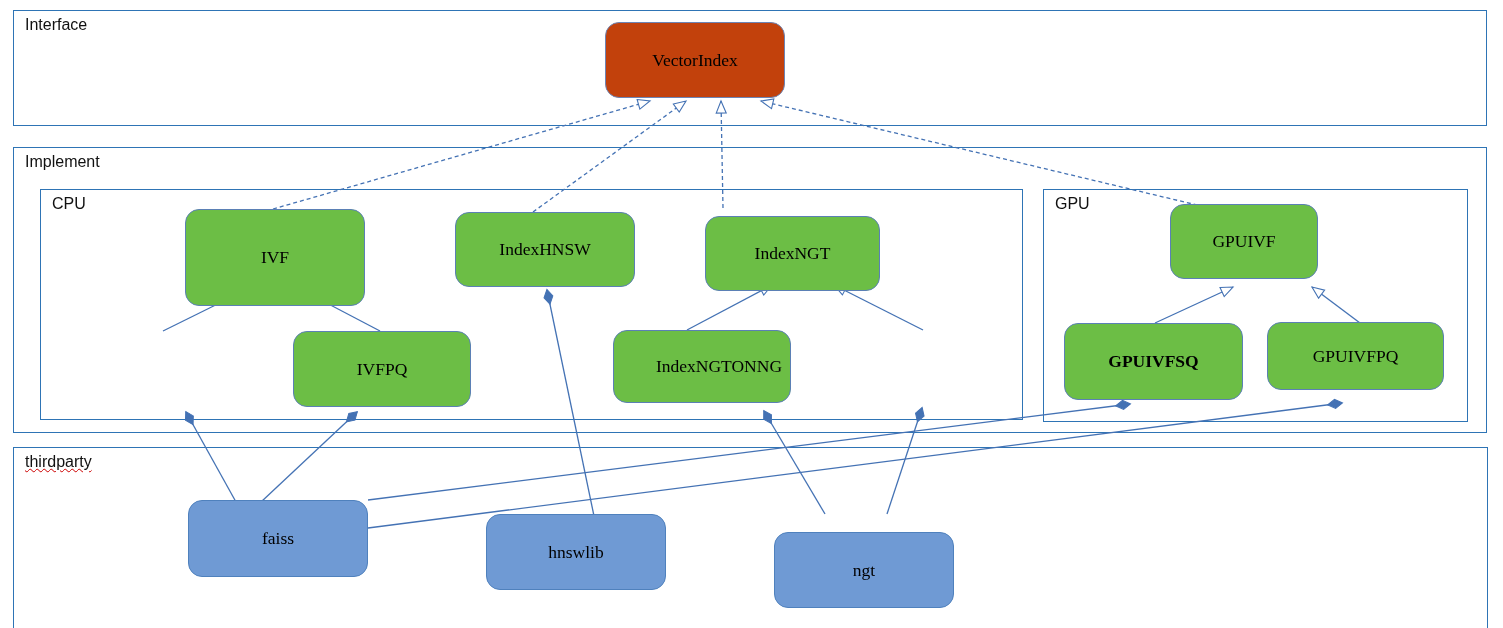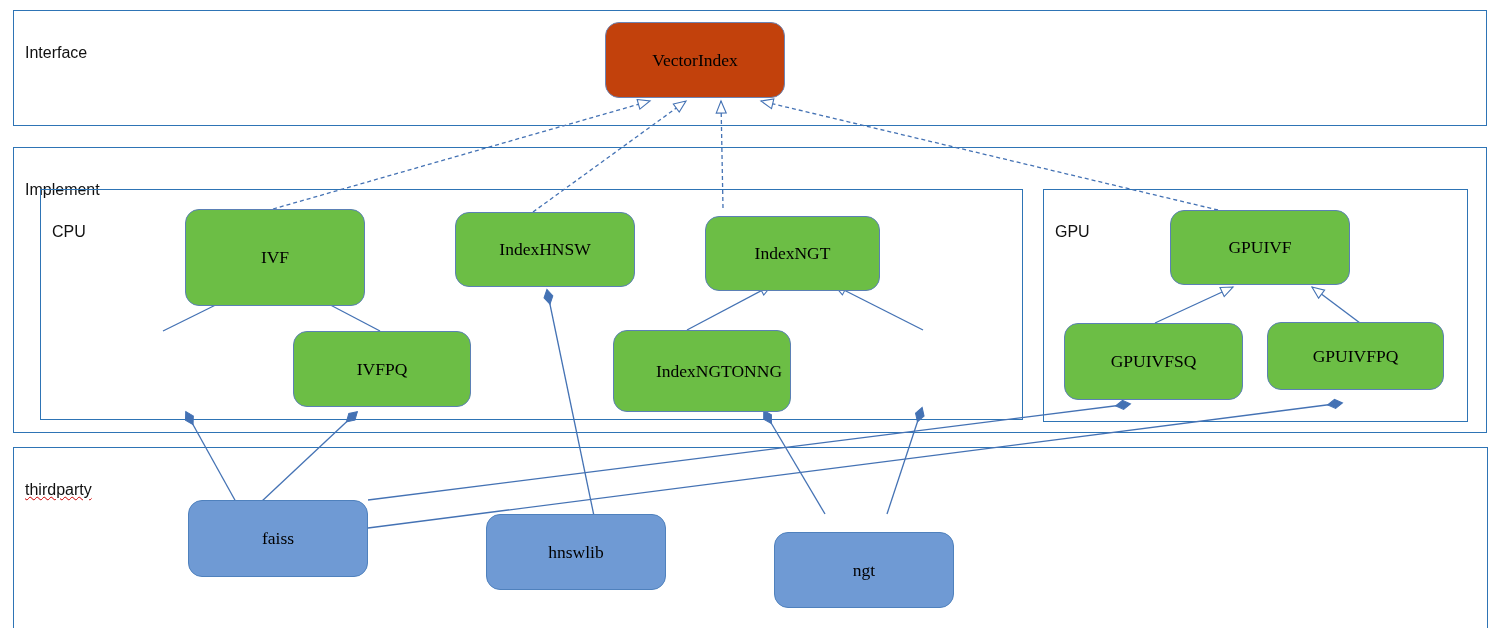--- a/index.html
+++ b/index.html
@@ -7,21 +7,20 @@
     position:relative;width:1503px;height:628px;
     font-family:"Liberation Sans",sans-serif;overflow:hidden;background:#ffffff;
   }
   .container{
     position:absolute;border:1.6px solid #2e74b5;background:transparent;
     box-sizing:border-box;z-index:1;
   }
   .container .clabel{
     position:absolute;top:5px;left:11px;font-size:16px;color:#111111;
     font-family:"Liberation Sans",sans-serif;
-    margin-top:28px;
   }
   .clabel.squiggle{
     text-decoration-line:underline;text-decoration-style:wavy;
     text-decoration-color:#cc0000;text-decoration-thickness:1px;
   }
   svg.edges{position:absolute;top:0;left:0;z-index:2;pointer-events:none;}
   .node{
     position:absolute;box-sizing:border-box;border-radius:14px;
     display:flex;align-items:center;justify-content:center;
     font-family:"Liberation Serif",serif;font-size:17.5px;color:#000000;
@@ -99,35 +98,35 @@
   </div>
 
   <div class="node green" style="left:455px;top:212px;width:180px;height:75px;">
     <span>IndexHNSW</span>
   </div>
 
   <div class="node green" style="left:705px;top:208px;width:175px;height:75px;margin-top:8px;">
     <span>IndexNGT</span>
   </div>
 
-  <div class="node green" style="left:1170px;top:210px;width:180px;height:75px;">
+  <div class="node green" style="left:1170px;top:204px;width:148px;height:75px;">
     <span>GPUIVF</span>
   </div>
 
 
   <div class="node green" style="left:293px;top:331px;width:178px;height:76px;">
     <span>IVFPQ</span>
   </div>
 
-  <div class="node green" style="left:613px;top:330px;width:178px;height:82px;padding-left:34px;">
+  <div class="node green" style="left:613px;top:330px;width:178px;height:73px;padding-left:34px;">
     <span>IndexNGTONNG</span>
   </div>
 
 
-  <div class="node green" style="left:1064px;top:323px;width:179px;height:77px;">
+  <div class="node green" style="left:1064px;top:323px;width:179px;height:77px;font-weight:bold;">
     <span>GPUIVFSQ</span>
   </div>
 
   <div class="node green" style="left:1267px;top:322px;width:177px;height:68px;">
     <span>GPUIVFPQ</span>
   </div>
 
   <div class="node blue" style="left:188px;top:500px;width:180px;height:77px;">
     <span>faiss</span>
   </div>

